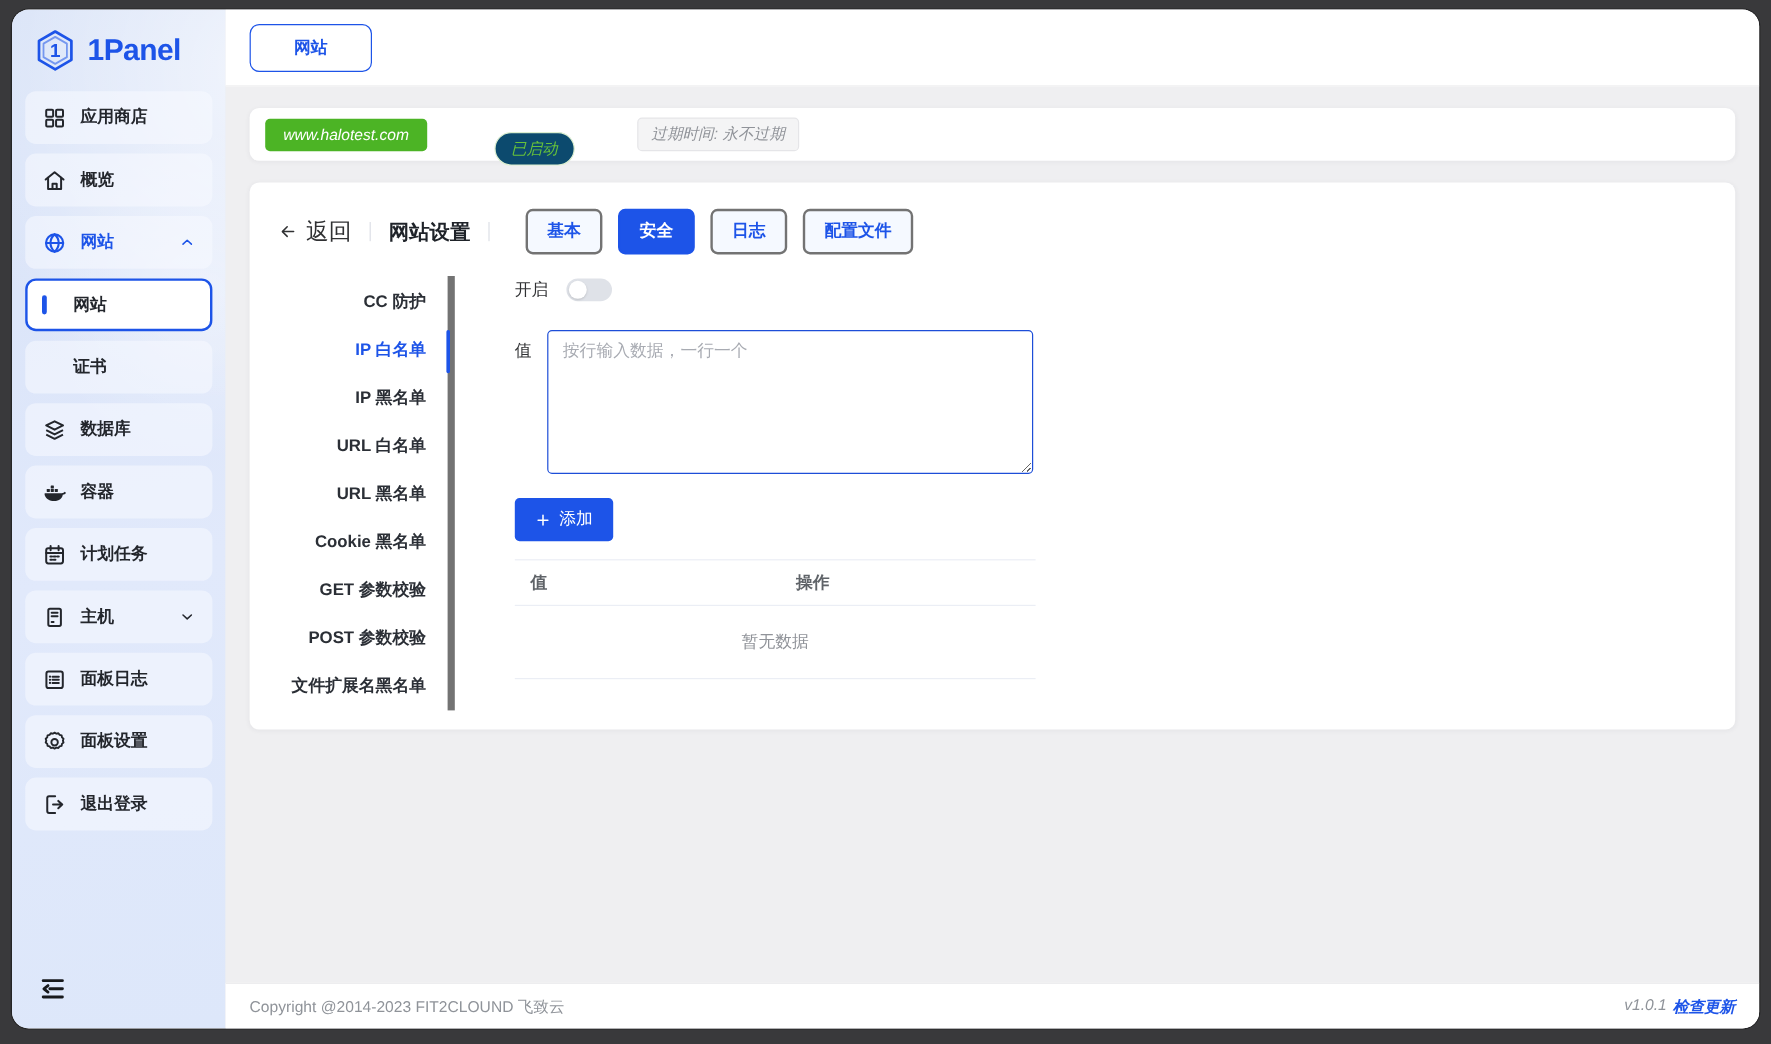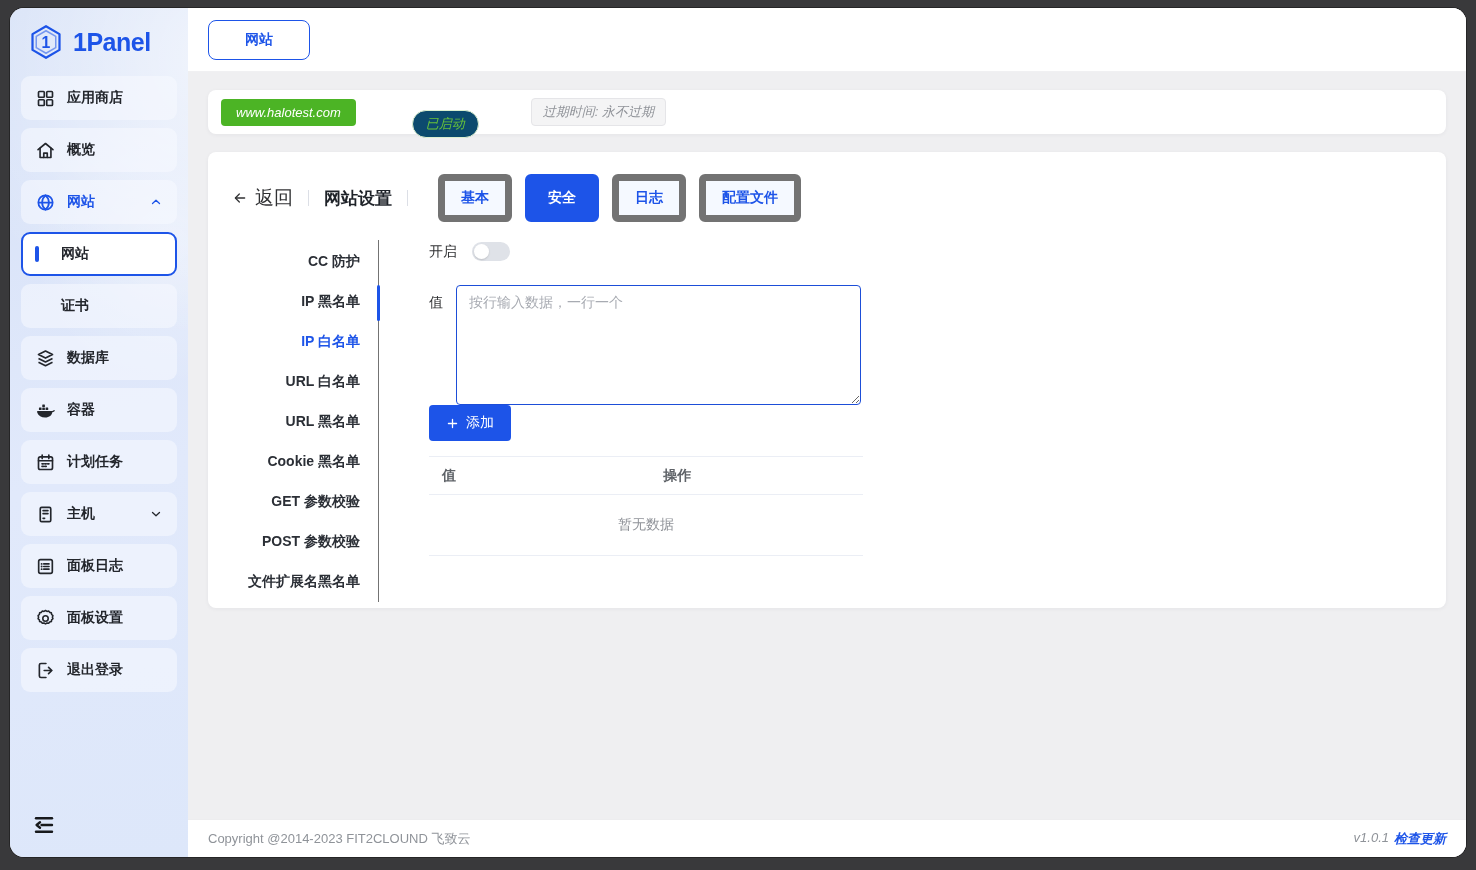--- a/index.html
+++ b/index.html
@@ -132,31 +132,31 @@
   .panel-head { display: flex; align-items: center; }
   .back-link { display: inline-flex; align-items: center; gap: 7px; color: #303133; font-size: 19px; font-weight: 500; cursor: pointer; }
   .back-link .icon { width: 16px; height: 16px; display: inline-flex; }
   .vdiv { width: 1px; height: 16px; background: #dcdfe6; margin: 0 15px; }
   .panel-title { font-size: 17px; font-weight: 700; color: #1f2329; }
   .seg-tabs { display: flex; gap: 13px; margin-left: 15px; }
   .seg-tab {
     font-size: 14px; font-weight: 600;
     color: #1d54e8;
     background: #f5f9ff;
-    border: 7px solid #737373;
+    border: 2px solid #737373;
     border-radius: 6px;
     padding: 8px 16px;
     cursor: pointer;
   }
   .seg-tab.active { background: #1d54e8; border-color: #1d54e8; color: #fff; }
 
   .panel-body { display: flex; margin-top: 18px; }
   .side-menu {
     width: 147px; flex: 0 0 147px;
-    border-right: 1px solid #737373;
+    border-right: 6px solid #737373;
     position: relative;
     padding-top: 2px;
   }
   .side-menu-item {
     height: 40px;
     display: flex; align-items: center; justify-content: flex-end;
     padding-right: 18px;
     font-size: 14px; font-weight: 600; color: #2b2f36;
     cursor: pointer;
     white-space: nowrap;
@@ -194,20 +194,21 @@
     width: 405px; height: 120px;
     border: 1px solid #1d4ed8; border-radius: 4px;
     padding: 8px 12px;
     font-size: 14px; color: #303133;
     font-family: "Liberation Sans", "DejaVu Sans", sans-serif;
     resize: both;
     outline: none;
   }
   .value-textarea::placeholder { color: #a8abb2; }
   .add-btn {
+    margin-top: 20px;
     display: inline-flex; align-items: center; gap: 7px;
     background: #1d54e8; color: #fff;
     border: none; border-radius: 4px;
     font-size: 14px; font-weight: 500;
     padding: 9px 17px;
     cursor: pointer;
     font-family: inherit;
   }
   .add-btn .icon { width: 13px; height: 13px; display: inline-flex; }
 
@@ -436,22 +437,22 @@
             <button class="seg-tab active">安全</button>
             <button class="seg-tab">日志</button>
             <button class="seg-tab">配置文件</button>
           </div>
         </div>
 
         <div class="panel-body">
 
           <div class="side-menu">
             <div class="side-menu-item">CC 防护</div>
+            <div class="side-menu-item active">IP 白名单</div>
             <div class="side-menu-item">IP 黑名单</div>
-            <div class="side-menu-item active">IP 白名单</div>
             <div class="side-menu-item">URL 白名单</div>
             <div class="side-menu-item">URL 黑名单</div>
             <div class="side-menu-item">Cookie 黑名单</div>
             <div class="side-menu-item">GET 参数校验</div>
             <div class="side-menu-item">POST 参数校验</div>
             <div class="side-menu-item">文件扩展名黑名单</div>
             <span class="menu-indicator"></span>
           </div>
 
           <div class="form-area">

